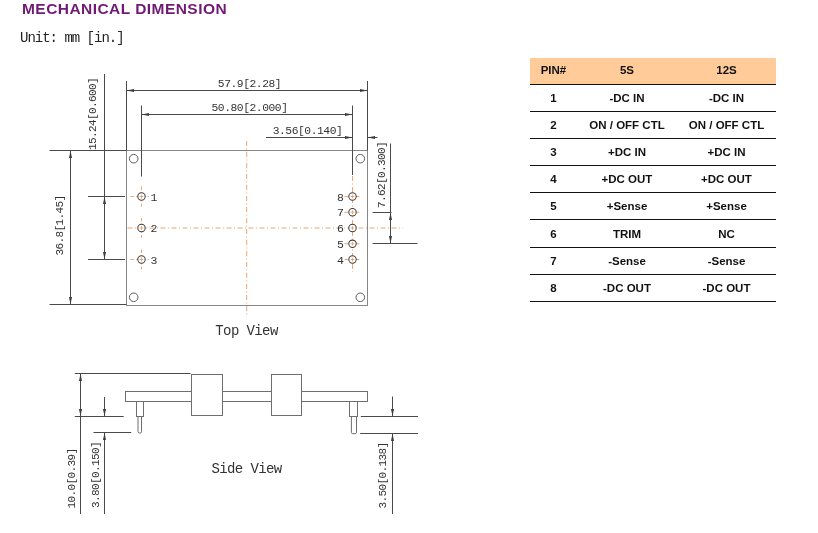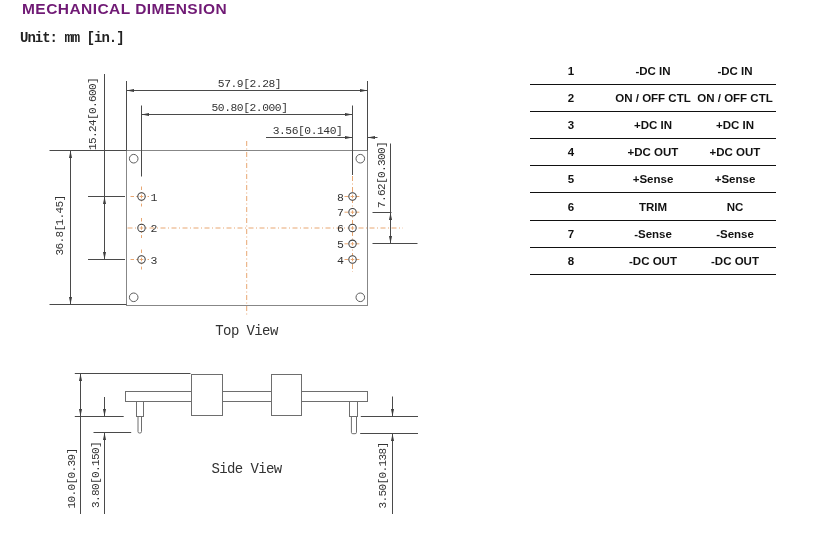--- a/index.html
+++ b/index.html
@@ -1,31 +1,36 @@
 <!DOCTYPE html>
 <html><head>
 <meta charset="utf-8">
 <style>
   html,body{margin:0;padding:0;background:#fff;width:818px;height:533px;overflow:hidden;}
   body{font-family:"Liberation Sans",sans-serif;position:relative;}
   #title{position:absolute;left:22px;top:0px;font-size:15.5px;font-weight:bold;color:#701a75;letter-spacing:0.45px;}
-  #unit{position:absolute;left:20px;top:30px;font-family:"Liberation Mono",monospace;font-size:14px;color:#222;letter-spacing:-1px;font-weight:bold;}
+  #unit{position:absolute;left:20px;top:30px;font-family:"Liberation Mono",monospace;font-size:14px;color:#222;letter-spacing:-1px;}
   table.pins{position:absolute;left:530px;top:58px;width:246px;border-collapse:collapse;table-layout:fixed;
     font-size:11.5px;font-weight:bold;color:#111;}
   table.pins td{text-align:center;padding:0;height:26.1px;border-bottom:1.4px solid #111;}
   table.pins tr.hd td{background:#FFCB98;height:23px;padding-bottom:3px;}
   td.c1{width:47px;} td.c2{width:100px;} td.c3{width:99px;}
 </style>
 </head>
 <body>
 <div id="title">MECHANICAL DIMENSION</div>
 <div id="unit">Unit: mm [in.]</div>
 
 <table class="pins">
   <tbody>
+      <tr class="hd">
+        <td class="c1">PIN#</td>
+        <td class="c2">5S</td>
+        <td class="c3">12S</td>
+      </tr>
   <tr>
         <td>1</td>
         <td>-DC IN</td>
         <td>-DC IN</td>
       </tr>
   <tr>
         <td>2</td>
         <td>ON / OFF CTL</td>
         <td>ON / OFF CTL</td>
       </tr>

